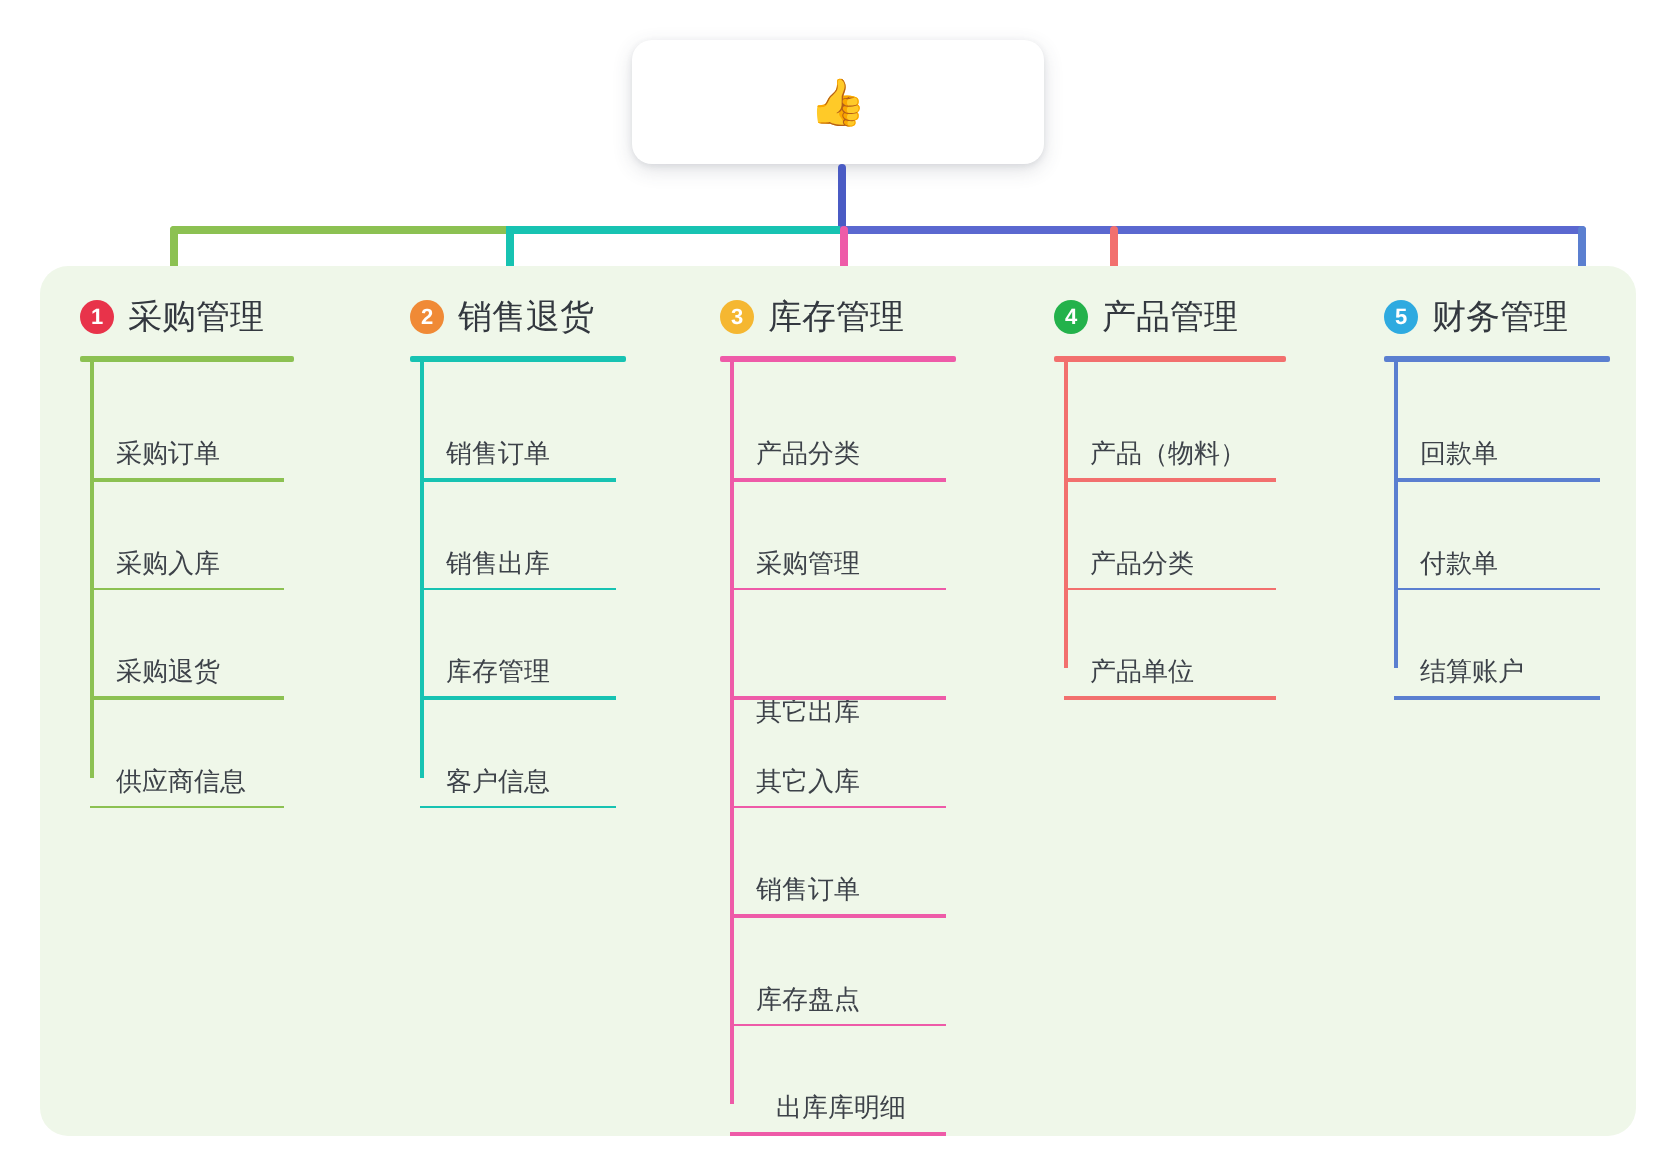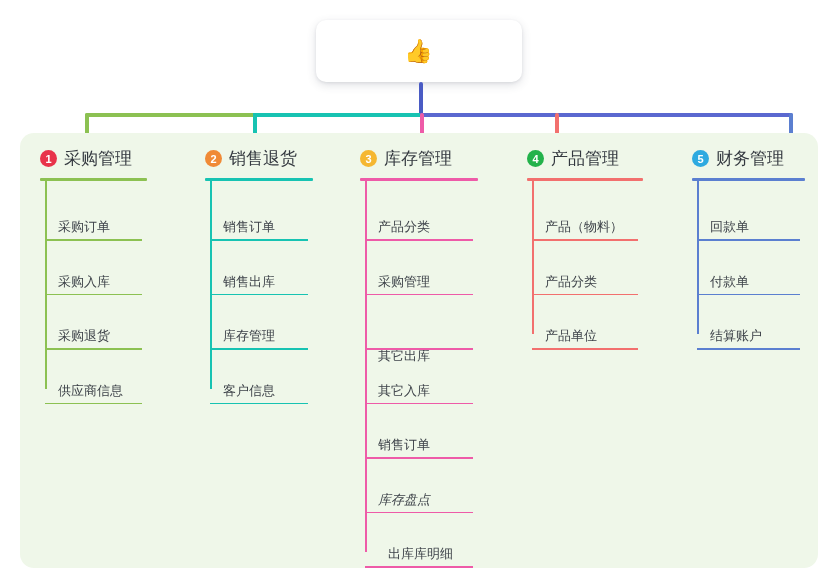--- a/index.html
+++ b/index.html
@@ -132,21 +132,21 @@
         <div class="leaf-text" style="left: 378px; top: 218px;">产品分类</div>
         <div class="leaf-rule" style="left: 365px; top: 239px; width: 108px; background: rgb(238, 91, 168);"></div>
         <div class="leaf-text" style="left: 378px; top: 272.5px;">采购管理</div>
         <div class="leaf-rule" style="left: 365px; top: 293.5px; width: 108px; background: rgb(238, 91, 168);"></div>
         <div class="leaf-text" style="left: 378px; top: 327px; margin-top: 20px;">其它出库</div>
         <div class="leaf-rule" style="left: 365px; top: 348px; width: 108px; background: rgb(238, 91, 168);"></div>
         <div class="leaf-text" style="left: 378px; top: 381.5px;">其它入库</div>
         <div class="leaf-rule" style="left: 365px; top: 402.5px; width: 108px; background: rgb(238, 91, 168);"></div>
         <div class="leaf-text" style="left: 378px; top: 436px;">销售订单</div>
         <div class="leaf-rule" style="left: 365px; top: 457px; width: 108px; background: rgb(238, 91, 168);"></div>
-        <div class="leaf-text" style="left: 378px; top: 490.5px; font-style: italic;">库存盘点</div>
+        <div class="leaf-text" style="left: 378px; top: 490.5px;">库存盘点</div>
         <div class="leaf-rule" style="left: 365px; top: 511.5px; width: 108px; background: rgb(238, 91, 168);"></div>
         <div class="leaf-text" style="left: 388px; top: 545px;">出库库明细</div>
         <div class="leaf-rule" style="left: 365px; top: 566px; width: 108px; background: rgb(238, 91, 168);"></div>
       </div>
       <div class="col" style="left: 0px;">
         <div class="col-head" style="left: 527px; top: 147px;">
           <span class="badge" style="background: rgb(35, 178, 75);">4</span>
           <span class="col-title">产品管理</span>
         </div>
         <div class="head-rule" style="left: 527px; top: 178px; width: 116px; background: rgb(242, 112, 110);"></div>

